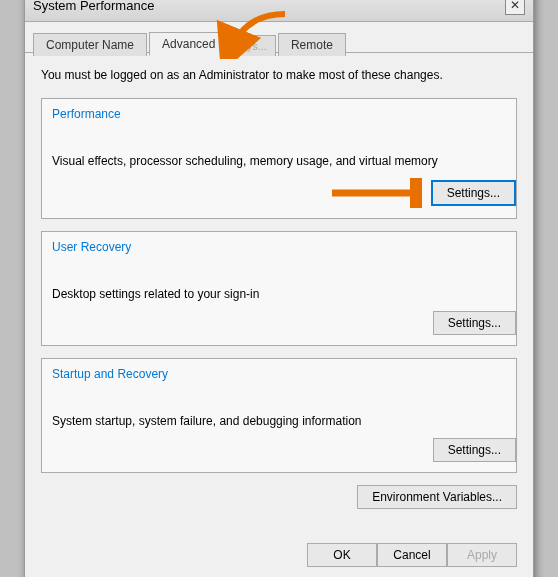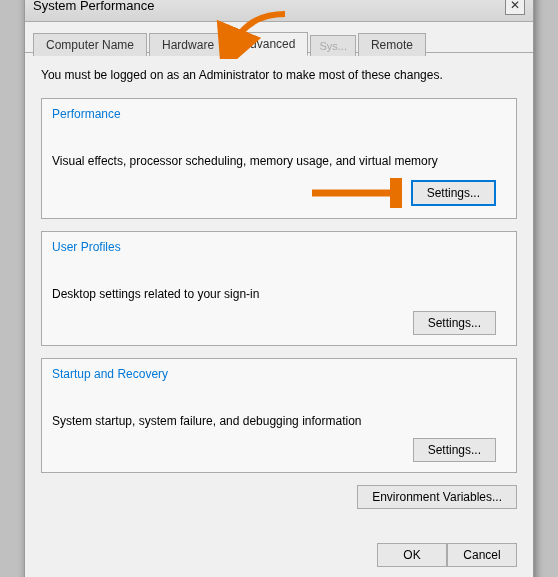--- a/index.html
+++ b/index.html
@@ -92,21 +92,21 @@
     .admin-notice {
       font-size: 12px;
       color: #000;
       margin-bottom: 14px;
       line-height: 1.4;
     }
 
     .section {
       border: 1px solid #aaa;
       margin-bottom: 12px;
-      padding: 8px 20px 10px 10px;
+      padding: 8px 0 10px 10px;
       background: #f8f8f8;
       position: relative;
     }
 
     .section-title {
       color: #0078d7;
       font-size: 12px;
       font-weight: normal;
       margin-bottom: 6px;
     }
@@ -170,23 +170,20 @@
 <div class="dialog">
 
   <div class="title-bar">
     <span class="title-bar-text">System Performance</span>
     <button class="close-btn">✕</button>
   </div>
 
   <div class="tab-bar">
     <div class="tab">
       <span>Computer Name</span>
-    </div>
-    <div class="tab">
-      <span>Hardware</span>
     </div>
     <div class="tab active">
       <span>Advanced</span>
     </div>
     <div class="tab" style="font-size:11px; padding: 4px 8px;">
       <span style="color:#aaa">S</span><span style="color:#aaa">ys...</span>
     </div>
     <div class="tab">
       <span>Remote</span>
     </div>
@@ -223,21 +220,21 @@
               </marker>
             </defs>
             <line x1="0" y1="15" x2="78" y2="15" stroke="#e87000" stroke-width="7" marker-end="url(#arrow2)"></line>
           </svg>
         </div>
         <button class="win-btn highlighted">Settings...</button>
       </div>
     </div>
 
     <div class="section">
-      <div class="section-title">User Profiles</div>
+      <div class="section-title">User Recovery</div>
       <div class="section-desc">Desktop settings related to your sign-in</div>
       <div class="section-btn-row">
         <button class="win-btn">Settings...</button>
       </div>
     </div>
 
     <div class="section">
       <div class="section-title">Startup and Recovery</div>
       <div class="section-desc">System startup, system failure, and debugging information</div>
       <div class="section-btn-row">
@@ -247,15 +244,16 @@
 
     <div class="env-row">
       <button class="win-btn">Environment Variables...</button>
     </div>
 
   </div>
 
   <div class="bottom-buttons">
     <button class="win-btn">OK</button>
     <button class="win-btn">Cancel</button>
+    <button class="win-btn disabled">Apply</button>
   </div>
 
 </div>
 
 </body></html>

